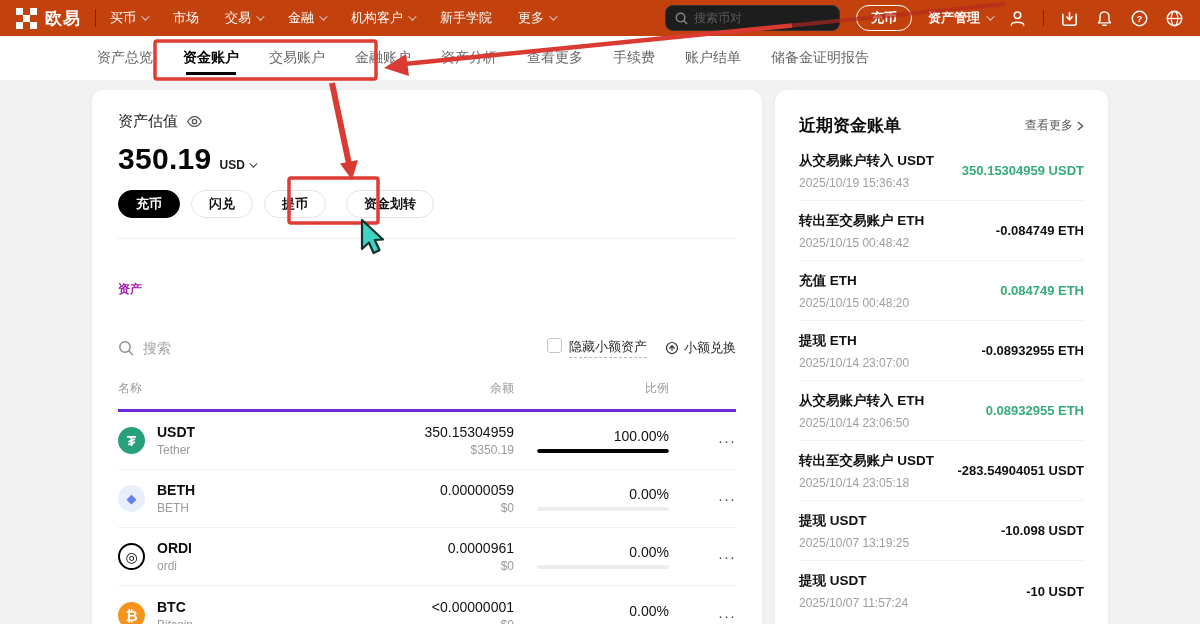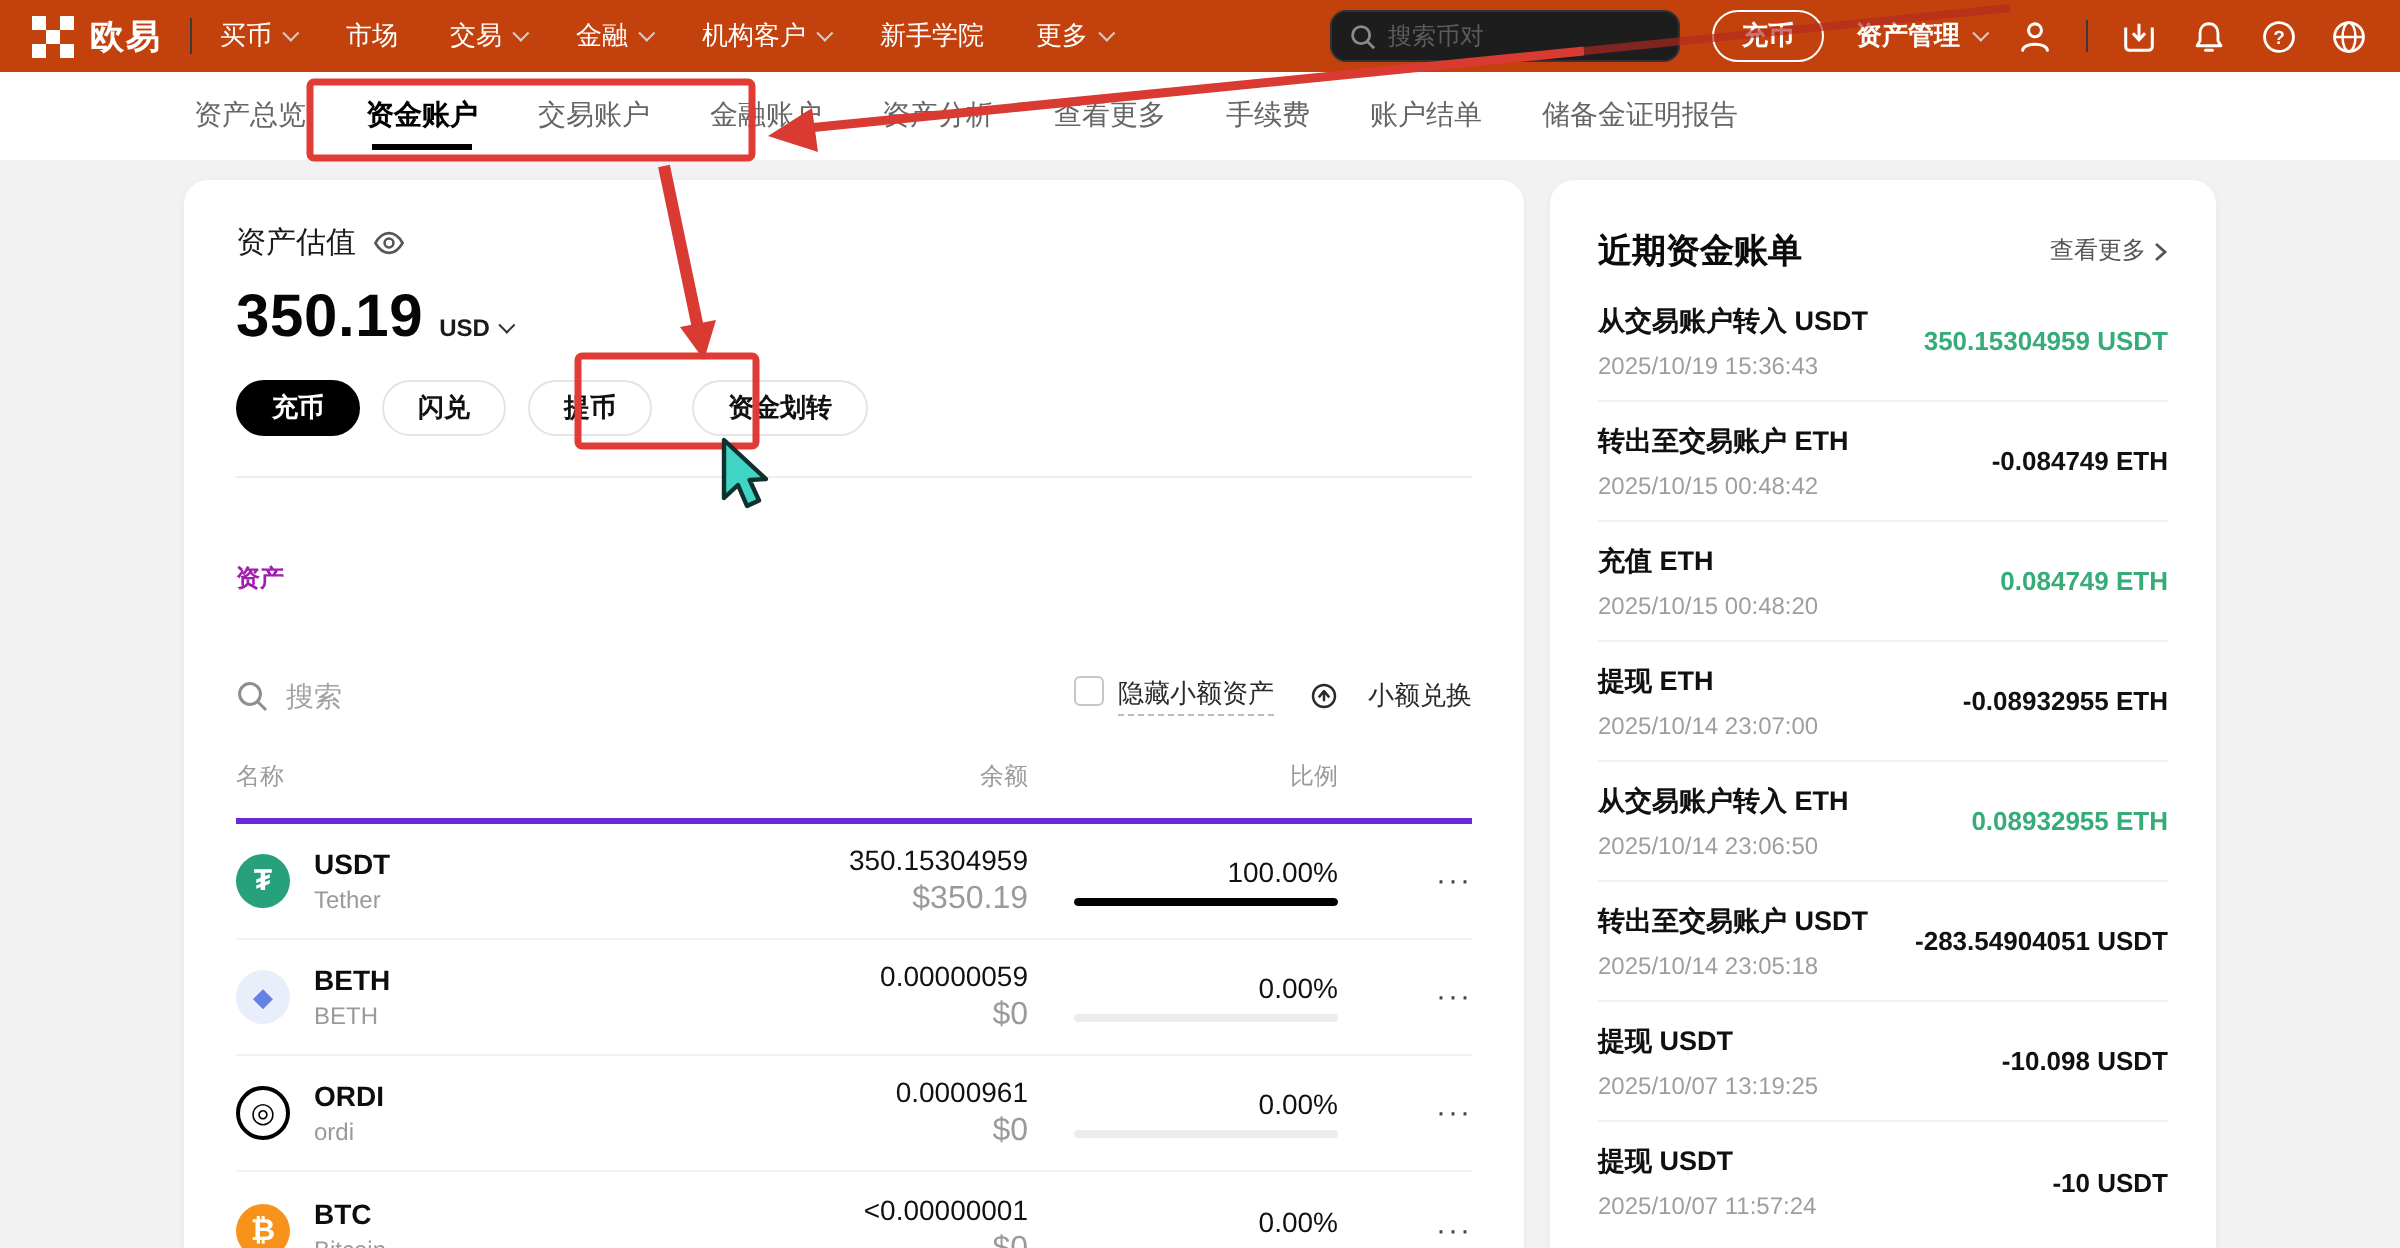--- a/index.html
+++ b/index.html
@@ -62,39 +62,39 @@
   
   .assets-title { margin-top:42px; font-size:12px; font-weight:bold; color:#a21caf; }
   .search-row { margin-top:40px; display:flex; align-items:center; }
   .search-left { display:flex; align-items:center; gap:9px; flex:1; }
   .search-left input { border:none; outline:none; font-size:14px; color:#333; width:200px; font-family:inherit; }
   .search-left input::placeholder { color:#a2a2a2; }
   .search-opts { display:flex; align-items:center; gap:18px; font-size:13px; color:#2b2b2b; }
   .cbx { width:15px; height:15px; border:1.5px solid #c6c6c6; border-radius:3px; background:#fff; display:inline-block; cursor:pointer;}
   .hide-small { display:flex; align-items:flex-start; gap:7px; cursor:pointer; }
   .hide-small span.lbl { border-bottom:1px dashed #bbb; padding-bottom:1px; }
-  .convert { display:flex; align-items:center; gap:15px; cursor:pointer;text-align:center; }
+  .convert { display:flex; align-items:center; gap:5px; cursor:pointer;text-align:center; }
 
   .thead { margin-top:22px; display:flex; align-items:center; font-size:12px; color:#9a9a9a; padding-bottom:12px;
            border-bottom:3px solid #6d28d9; }
   .col-name { flex:1; }
   .col-bal  { width:170px; text-align:right; }
   .col-ratio{ width:155px; text-align:right; }
   .col-more { width:67px; text-align:right; }
 
   .trow { display:flex; align-items:center; height:58px; border-bottom:1px solid #f1f1f1; }
   .trow:last-child { border-bottom:none; }
   .coin { flex:1; display:flex; align-items:center; gap:12px; }
   .coin-ic { width:27px; height:27px; border-radius:50%; display:flex; align-items:center; justify-content:center;
              color:#fff; font-size:15px; font-weight:bold; flex-shrink:0; }
   .coin-names .sym { font-size:14px; font-weight:bold; color:#0d0d0d; }
   .coin-names .sub { font-size:12px; color:#9a9a9a; margin-top:3px; }
   .bal { width:170px; text-align:right; }
   .bal .v { font-size:14px; color:#111; }
-  .bal .u { font-size:16px; color:#9a9a9a; margin-top:3px; }
+  .bal .u { font-size:12px; color:#9a9a9a; margin-top:3px; }
   .ratio { width:155px; display:flex; flex-direction:column; align-items:flex-end; gap:5px; }
   .ratio .pct { font-size:14px; color:#111; }
   .bar { width:132px; height:4px; border-radius:2px; background:#ececec; overflow:hidden; }
   .bar > i { display:block; height:100%; background:#000; border-radius:2px; }
   .more { width:67px; text-align:right; font-size:15px; color:#444; letter-spacing:1px; cursor:pointer; }
 
   
   .side-head { margin-top:24px; display:flex; align-items:center; justify-content:space-between; }
   .side-title { font-size:17px; font-weight:bold; color:#0b0b0b; }
   .side-more { font-size:12px; color:#555; cursor:pointer; display:flex; align-items:center; gap:3px; }

